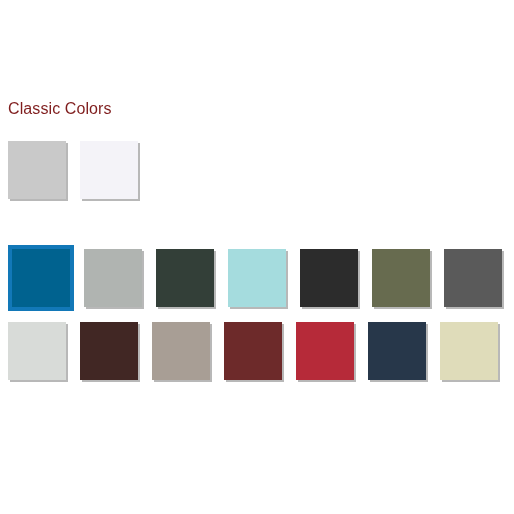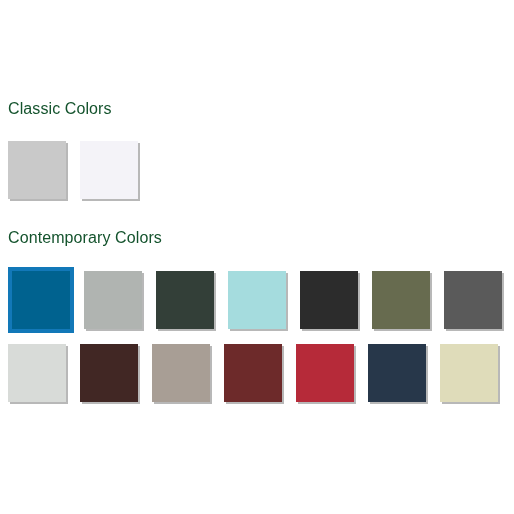--- a/index.html
+++ b/index.html
@@ -27,21 +27,21 @@
   #classic-section { top: 98px; }
   #contemporary-section { top: 227px; }
 
   .section-heading {
     margin: 0;
     padding: 0 0 0 8px;
     font-family: "Liberation Sans", sans-serif;
     font-size: 16px;
     font-weight: 400;
     line-height: 22px;
-    color: #14532d;
+    color: #7f1d1d;
     letter-spacing: 0.1px;
     white-space: nowrap;
   }
 
   .swatch-row {
     display: flex;
     flex-wrap: nowrap;
     padding-left: 8px;
     gap: 14px;
   }
@@ -105,21 +105,20 @@
         <div class="swatch">
           <span class="chip" style="background: rgb(201, 201, 201);"></span>
         </div>
         <div class="swatch">
           <span class="chip" style="background: rgb(244, 243, 248);"></span>
         </div>
       </div>
   </section>
 
   <section class="section" id="contemporary-section">
-    <h2 class="section-heading">Contemporary Colors</h2>
     <div class="swatch-row" id="contemporary-row-1">
         <div class="swatch selected" aria-selected="true">
           <span class="ring" style="background: rgb(18, 120, 184);"></span>
           <span class="chip" style="background: rgb(0, 98, 143);"></span>
         </div>
         <div class="swatch">
           <span class="chip" style="background: rgb(176, 180, 177);"></span>
         </div>
         <div class="swatch">
           <span class="chip" style="background: rgb(51, 63, 56);"></span>

